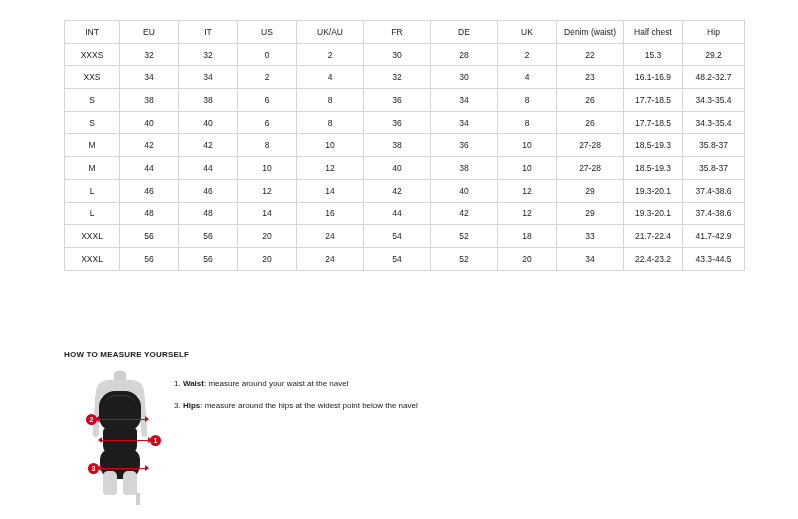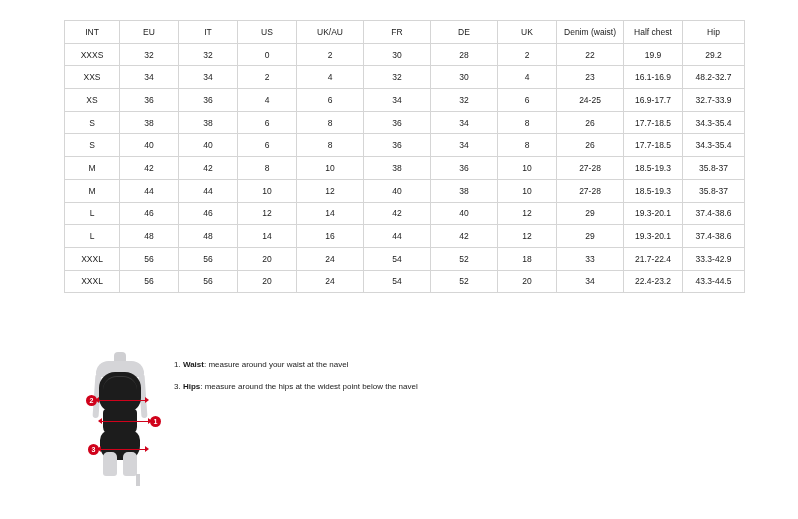--- a/index.html
+++ b/index.html
@@ -269,50 +269,37 @@
         <tr>
           <td>XXXS</td>
           <td>32</td>
           <td>32</td>
           <td>0</td>
           <td>2</td>
           <td>30</td>
           <td>28</td>
           <td>2</td>
           <td>22</td>
-          <td>19.9</td>
+          <td>15.3</td>
           <td>29.2</td>
         </tr>
         <tr>
           <td>XXS</td>
           <td>34</td>
           <td>34</td>
           <td>2</td>
           <td>4</td>
           <td>32</td>
           <td>30</td>
           <td>4</td>
           <td>23</td>
           <td>16.1-16.9</td>
           <td>48.2-32.7</td>
         </tr>
         <tr>
-          <td>XS</td>
-          <td>36</td>
-          <td>36</td>
-          <td>4</td>
-          <td>6</td>
-          <td>34</td>
-          <td>32</td>
-          <td>6</td>
-          <td>24-25</td>
-          <td>16.9-17.7</td>
-          <td>32.7-33.9</td>
-        </tr>
-        <tr>
           <td>S</td>
           <td>38</td>
           <td>38</td>
           <td>6</td>
           <td>8</td>
           <td>36</td>
           <td>34</td>
           <td>8</td>
           <td>26</td>
           <td>17.7-18.5</td>
@@ -387,40 +374,41 @@
           <td>XXXL</td>
           <td>56</td>
           <td>56</td>
           <td>20</td>
           <td>24</td>
           <td>54</td>
           <td>52</td>
           <td>18</td>
           <td>33</td>
           <td>21.7-22.4</td>
-          <td>33.3-42.9</td>
+          <td>41.7-42.9</td>
         </tr>
         <tr>
           <td>XXXL</td>
           <td>56</td>
           <td>56</td>
           <td>20</td>
           <td>24</td>
           <td>54</td>
           <td>52</td>
           <td>20</td>
           <td>34</td>
           <td>22.4-23.2</td>
           <td>43.3-44.5</td>
         </tr>
       </tbody>
     </table>
   </div>
 
   <div id="measure-section">
+    <div id="measure-title">HOW TO MEASURE YOURSELF</div>
 
     <div id="measure-body">
 
       <div id="figure-col">
         <div class="torso">
           <div class="neck"></div>
           <div class="shoulders"></div>
           <div class="arm-l"></div>
           <div class="arm-r"></div>
           <div class="bust"></div>

